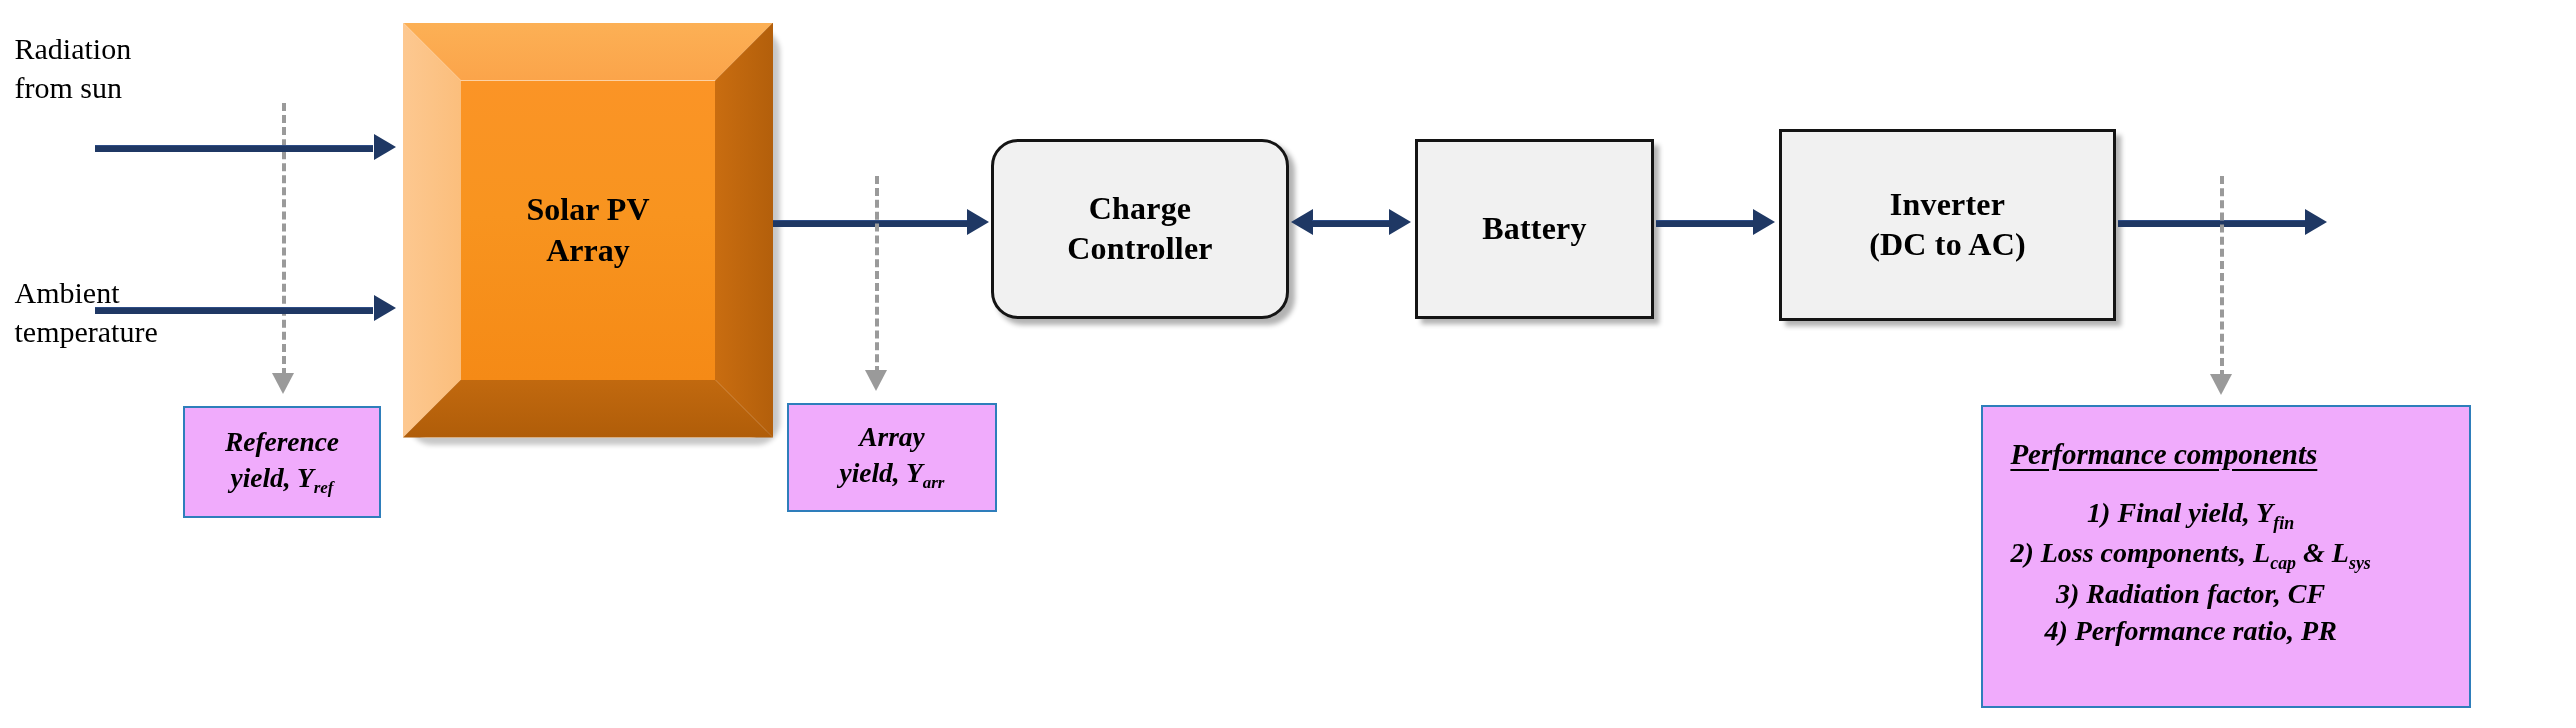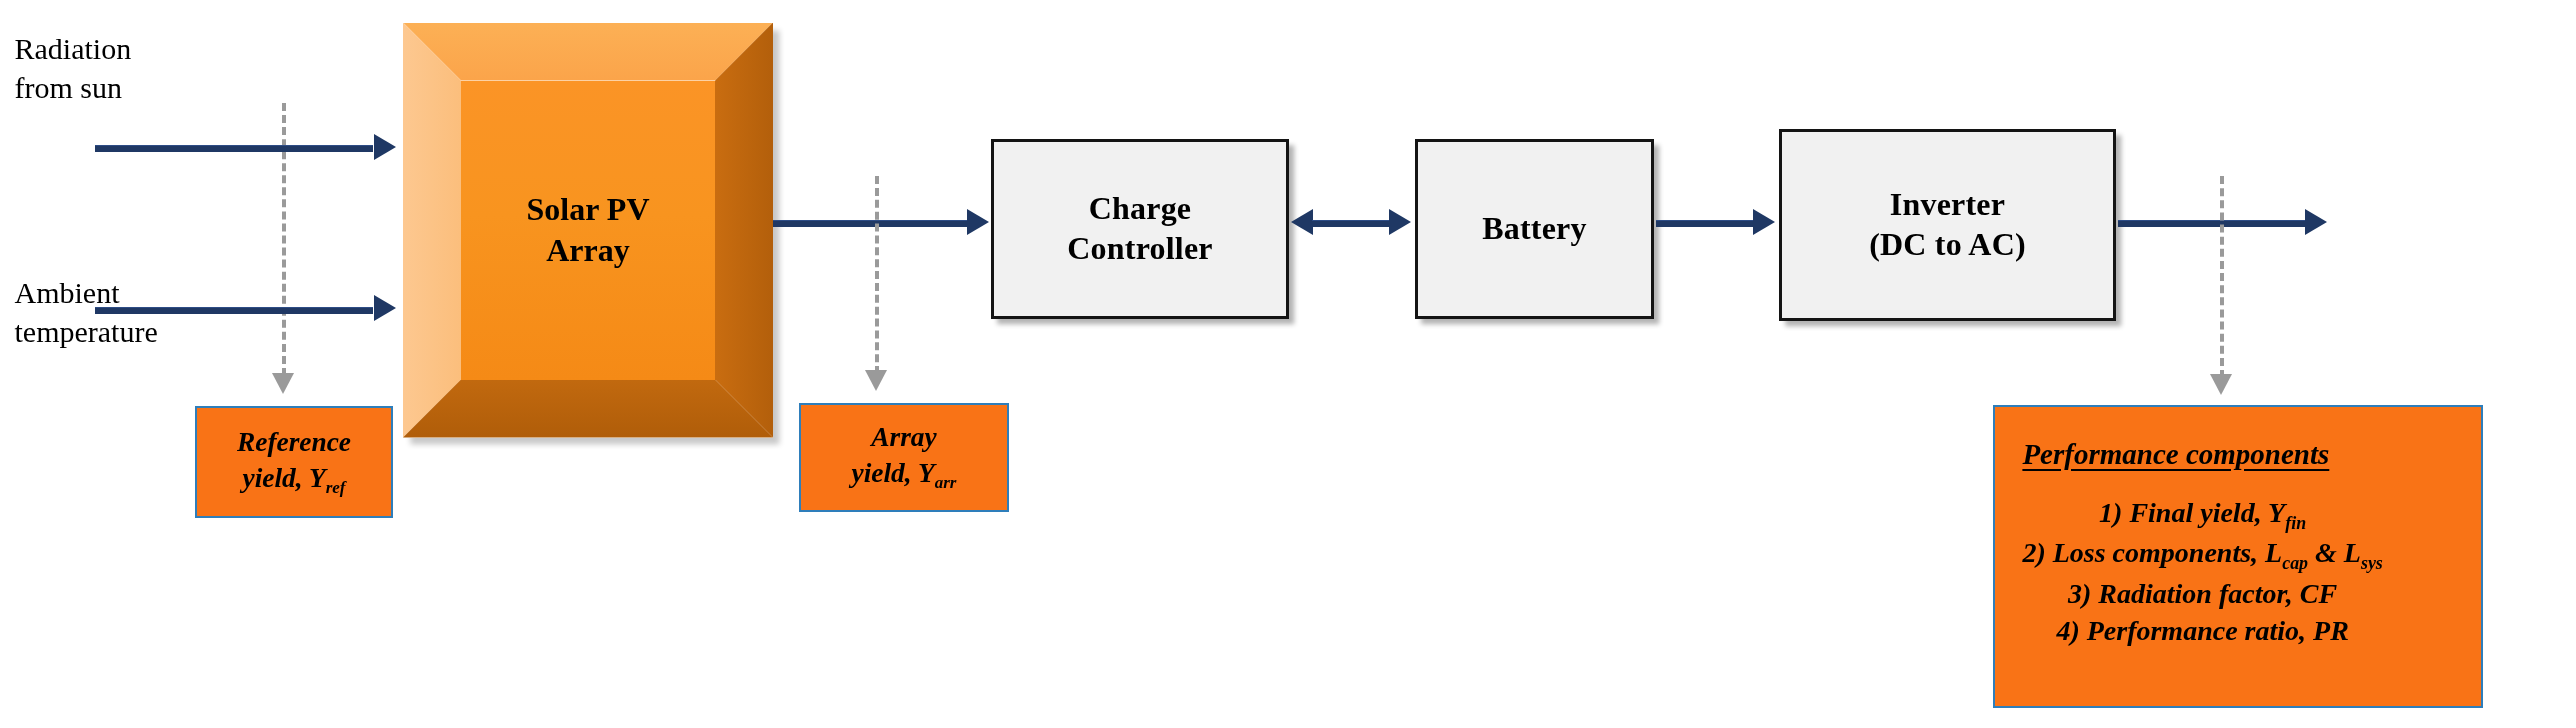--- a/index.html
+++ b/index.html
@@ -19,29 +19,30 @@
   
   .proc-box {
     position:absolute; background:#f1f1f1; border:3.2px solid #141414;
     box-shadow:5.6px 5.6px 4.8px rgba(0,0,0,0.30);
     display:flex; align-items:center; justify-content:center; text-align:center;
   }
   .proc-box .proc-label {
     color:#000; font-weight:bold; font-size:32px; line-height:1.24;
     white-space:pre-line; letter-spacing:0.2px;
   }
-  #box-charge-controller { left:991px; top:139px; width:292px; height:174px; }
+  #box-charge-controller { left:991px; top:139px; width:292px; height:174px;border-radius:27px; }
   #box-battery           { left:1415px; top:139px; width:233px; height:174px; }
   #box-inverter          { left:1779px; top:129px; width:331px; height:186px; }
   #box-ac-load           { left:2330px; top:141px; width:234px; height:172px; }
 
   
   #box-solar-array {
     position:absolute; left:403px; top:22.6px; width:370px; height:415px;
     box-shadow:6.5px 6.5px 5.6px rgba(0,0,0,0.22);
+    border-radius:23px;
   }
   #box-solar-array .bevel-face { position:absolute; inset:0; }
   
   .bev { position:absolute; }
   .bev-top {
     left:0; top:0; width:100%; height:58px;
     background:linear-gradient(180deg,#fcb055 0%,#fba44a 100%);
     clip-path:polygon(0 0, 100% 0, calc(100% - 58px) 100%, 58px 100%);
   }
   .bev-left {
@@ -86,22 +87,22 @@
     position:absolute; width:0; border-left:4px dashed #9a9a9a;
   }
   .dash-head {
     position:absolute; width:0; height:0;
     border-left:11.3px solid transparent; border-right:11.3px solid transparent;
     border-top:21px solid #9a9a9a;
   }
 
   
   .callout {
-    position:absolute; background:#f97316; border:2.4px solid #2e7ebb;
-    display:flex; align-items:center; justify-content:center;margin-left:12px;
+    position:absolute; background:#f0abfc; border:2.4px solid #2e7ebb;
+    display:flex; align-items:center; justify-content:center;
   }
   .callout .callout-text {
     font-style:italic; font-weight:bold; color:#000; font-size:27.4px;
     line-height:1.30; text-align:center; white-space:pre-line;
   }
   #callout-reference-yield { left:183px; top:406px; width:194px; height:108px; }
   #callout-array-yield     { left:787px; top:403px; width:206px; height:105px; }
 
   
   #callout-performance {

